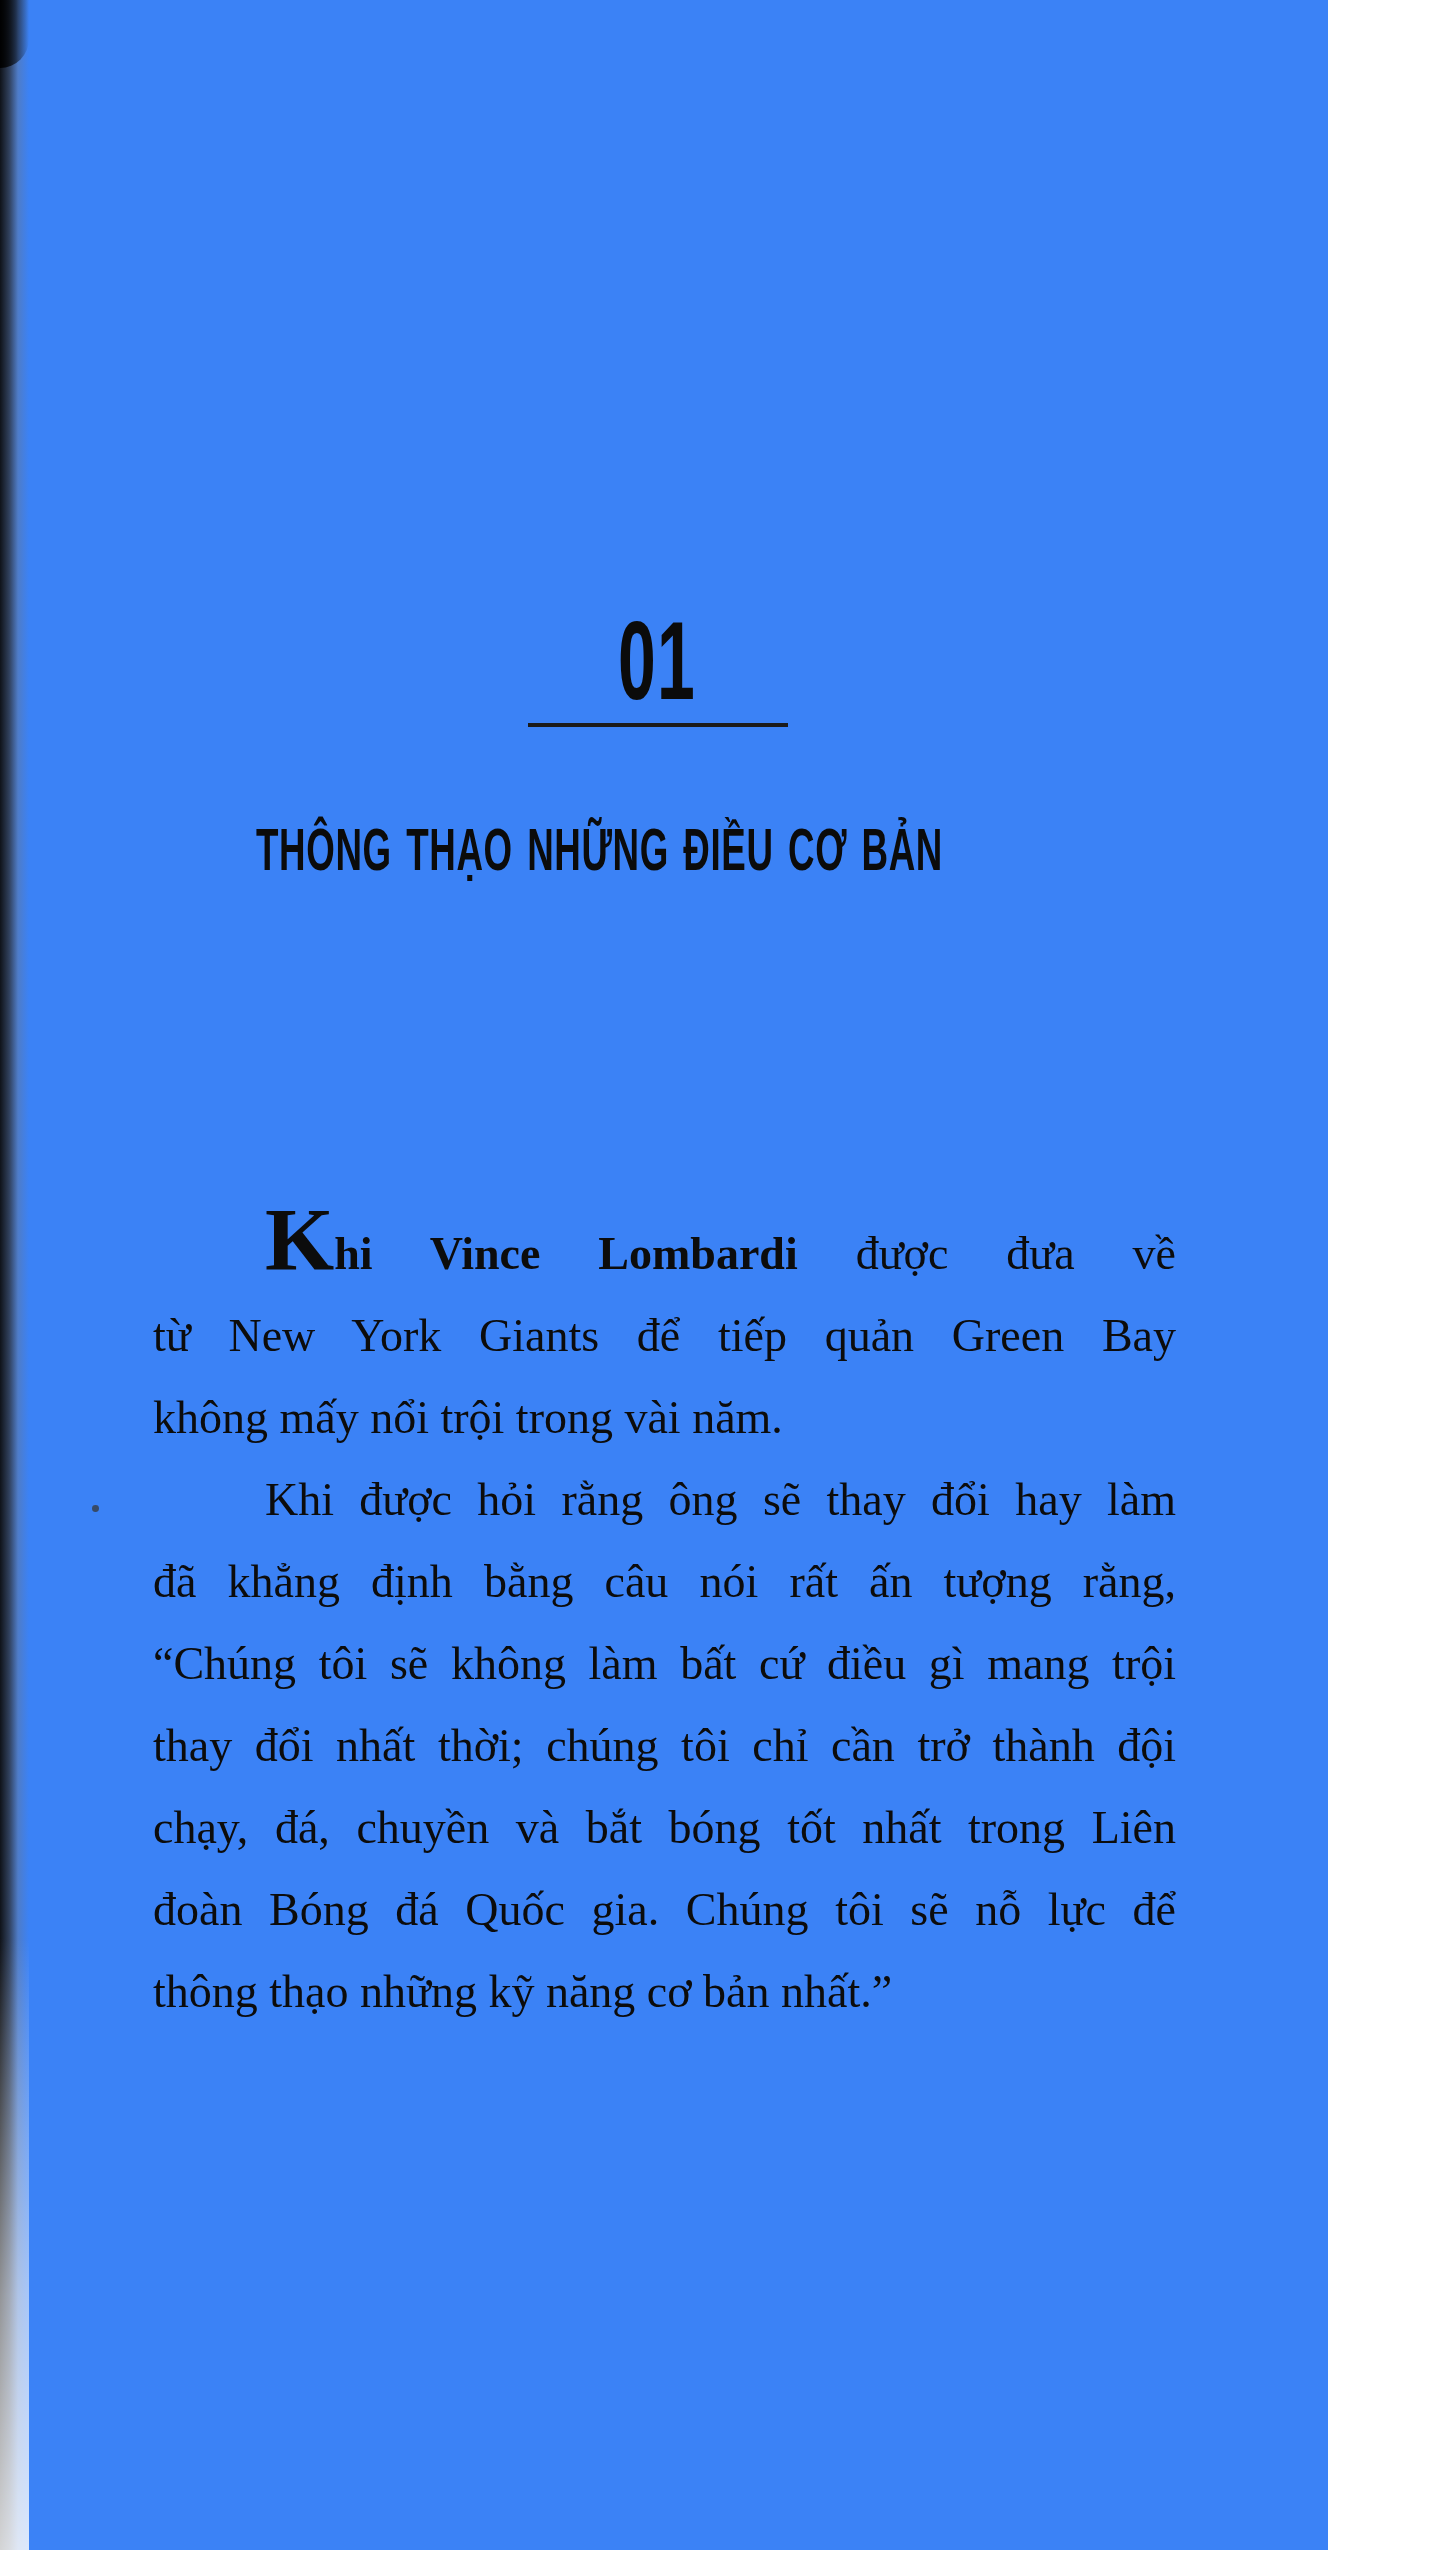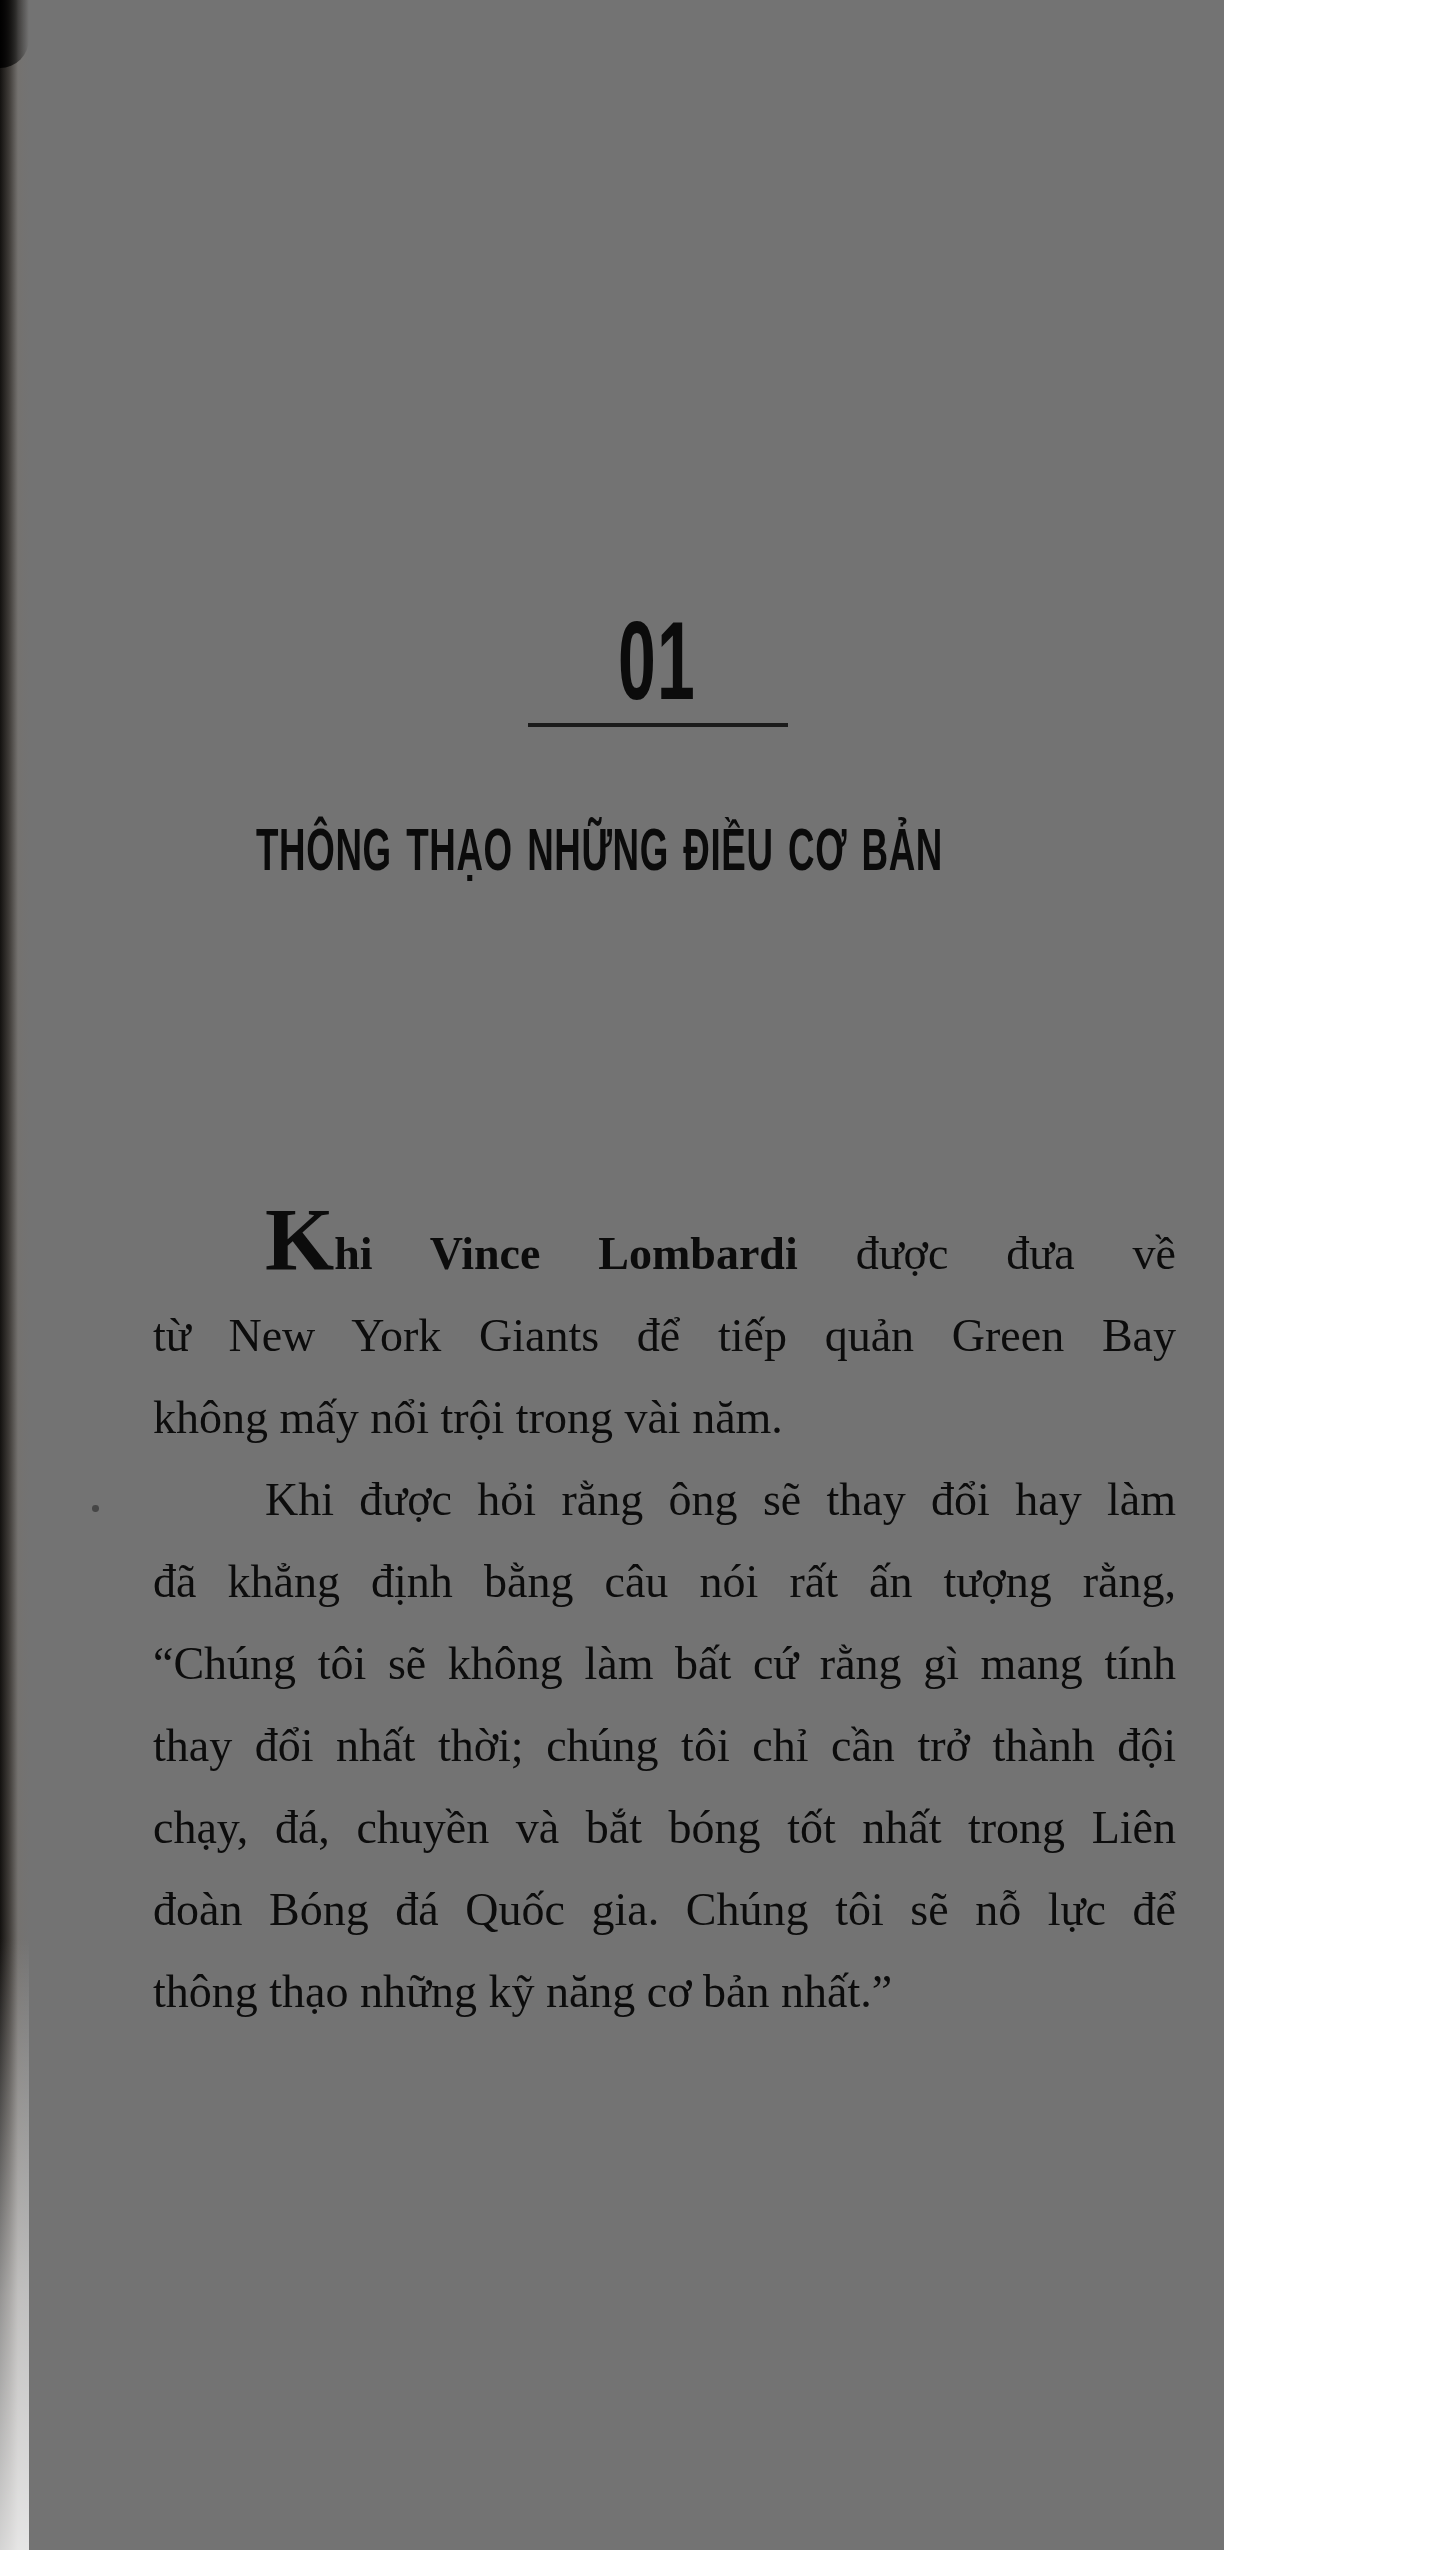--- a/index.html
+++ b/index.html
@@ -1,20 +1,20 @@
 <!DOCTYPE html>
 <html><head>
 <meta charset="utf-8">
 <style>
   html, body { margin: 0; padding: 0; background: #ffffff; }
   .page {
     position: relative;
-    width: 1224px;
+    width: 1328px;
     height: 2550px;
-    background: #737373;
+    background: #3b82f6;
     overflow: hidden;
     font-family: "Liberation Serif", "DejaVu Serif", serif;
     color: #0c0c0c;
   }
 
   
   .gutter {
     position: absolute;
     left: 0; top: 0; bottom: 0;
     width: 29px;
@@ -134,21 +134,21 @@
 
     <div>
       <div class="line j indent"><span class="dropcap">K</span><span class="lead-bold">hi Vince Lombardi</span> <span>được đưa về</span></div>
       <div class="line j">từ New York Giants để tiếp quản Green Bay</div>
       <div class="line">không mấy nổi trội trong vài năm.</div>
     </div>
 
     <div>
       <div class="line j indent">Khi được hỏi rằng ông sẽ thay đổi hay làm</div>
       <div class="line j">đã khẳng định bằng câu nói rất ấn tượng rằng,</div>
-      <div class="line j">“Chúng tôi sẽ không làm bất cứ rằng gì mang tính</div>
+      <div class="line j">“Chúng tôi sẽ không làm bất cứ điều gì mang trội</div>
       <div class="line j">thay đổi nhất thời; chúng tôi chỉ cần trở thành đội</div>
       <div class="line j">chạy, đá, chuyền và bắt bóng tốt nhất trong Liên</div>
       <div class="line j">đoàn Bóng đá Quốc gia. Chúng tôi sẽ nỗ lực để</div>
       <div class="line">thông thạo những kỹ năng cơ bản nhất.”</div>
     </div>
 
   </div>
 </div>
 
 

